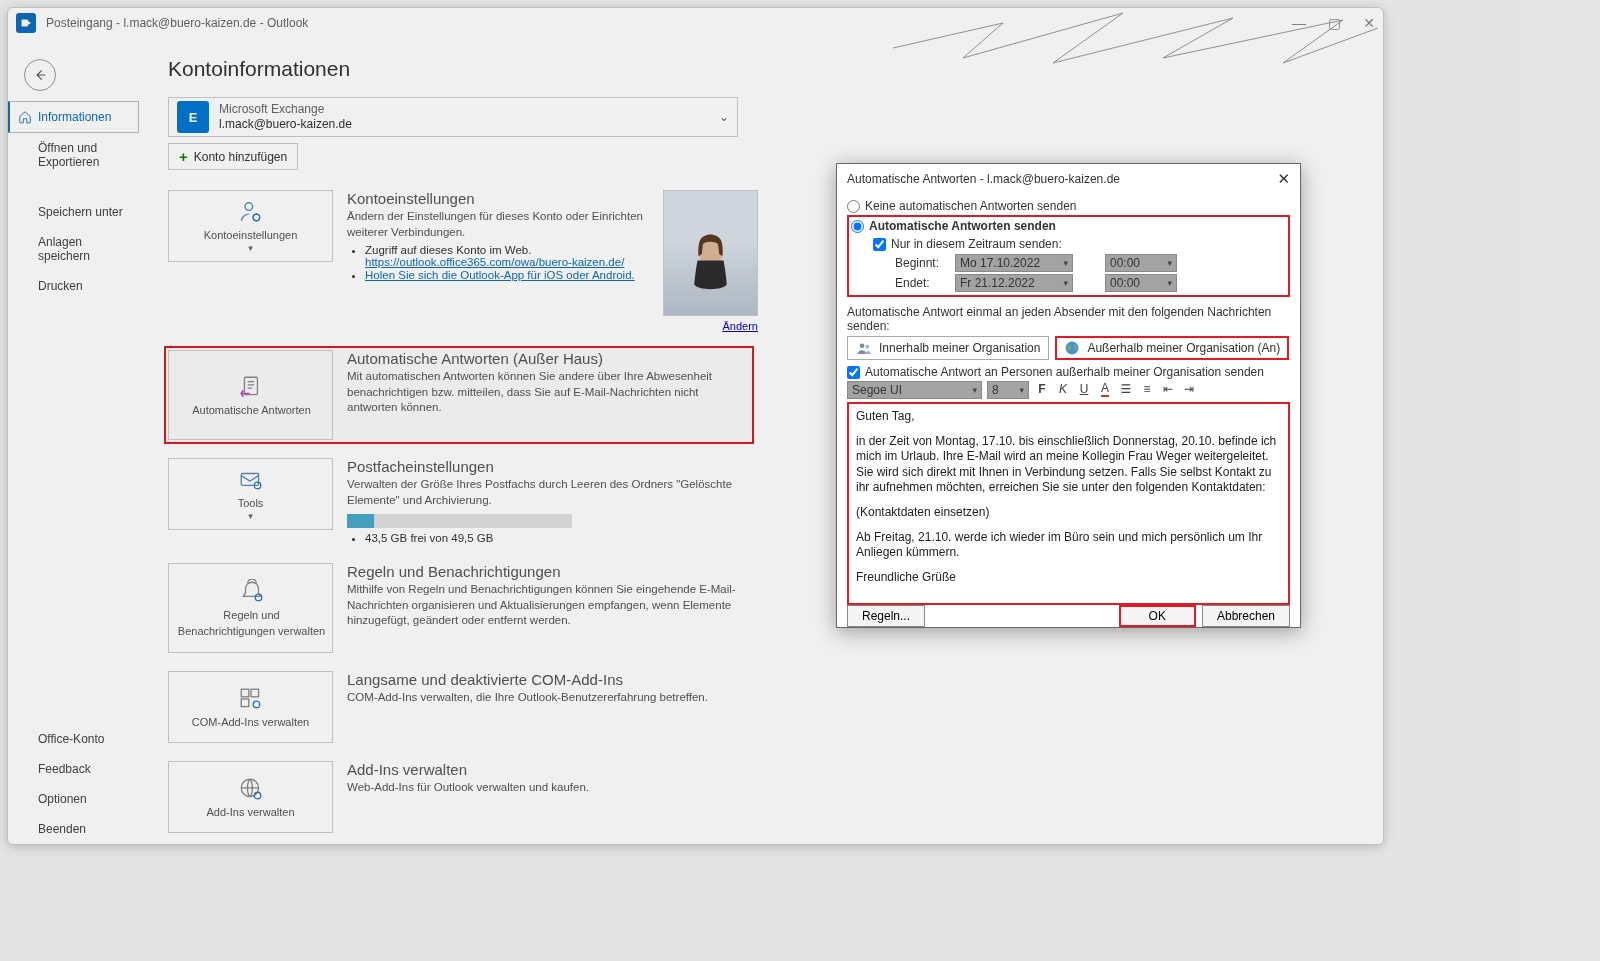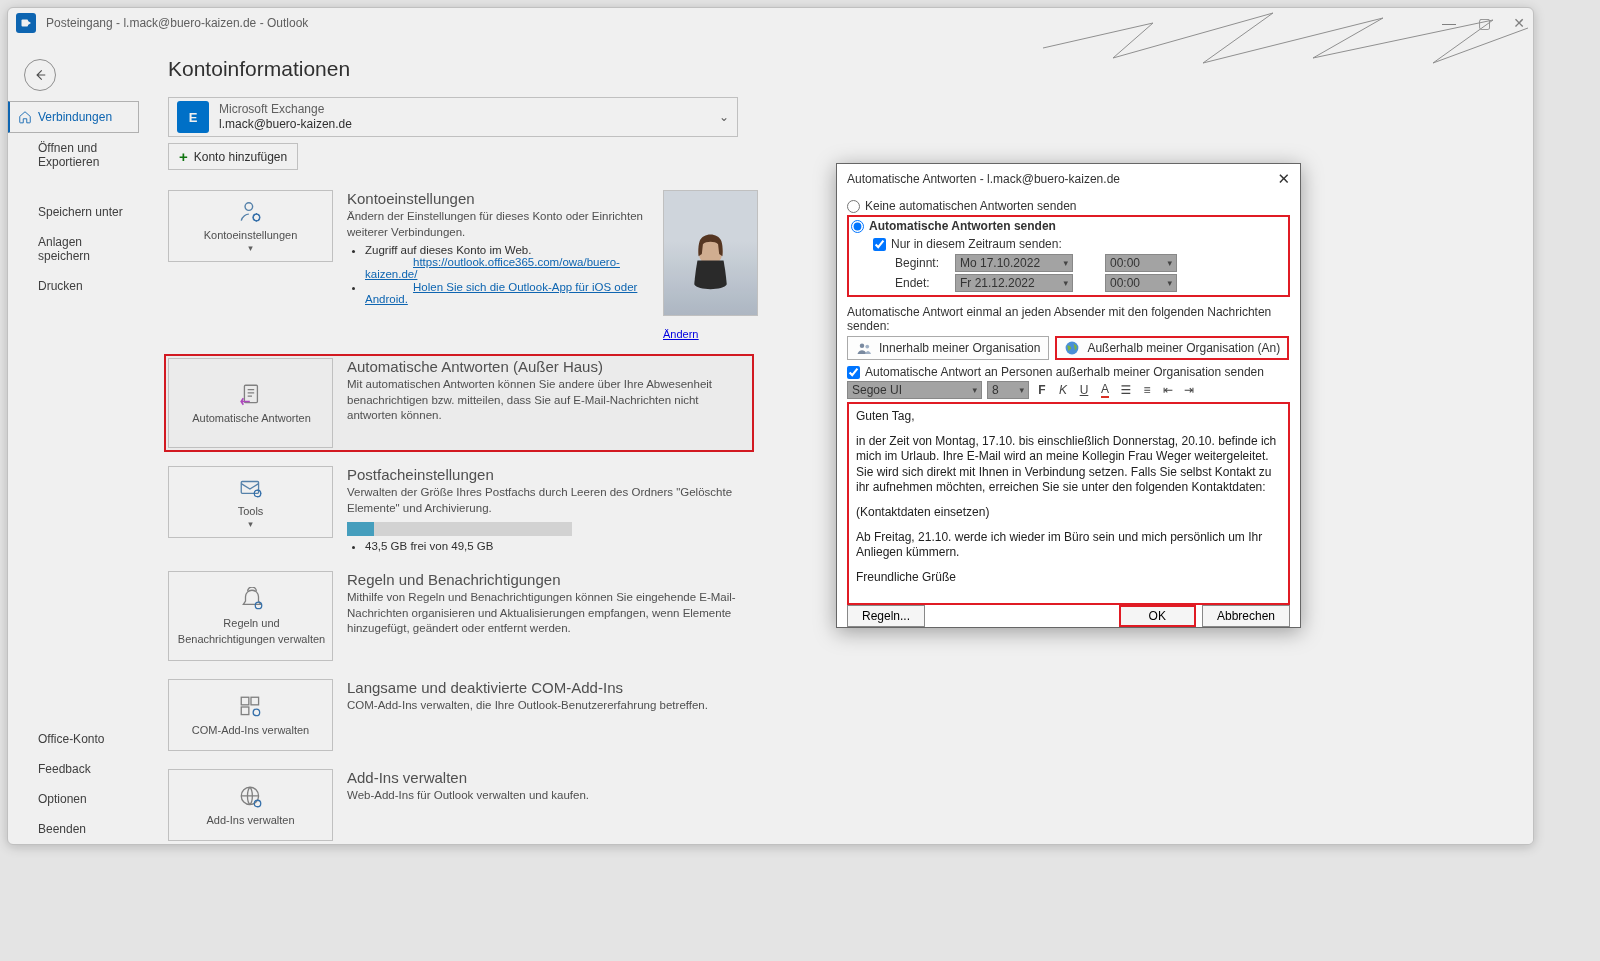--- a/index.html
+++ b/index.html
@@ -1,20 +1,20 @@
 <!DOCTYPE html>
 <html><head>
 <meta charset="utf-8">
 <style>
   * { box-sizing: border-box; margin: 0; padding: 0; font-family: "Segoe UI", sans-serif; }
   body { background:#f3f3f3; width:1600px; height:961px; overflow:hidden; position:relative; font-size:12px; color:#333; }
   
   .overlay { position:absolute; top:0; left:0; width:100%; height:100%; background:rgba(0,0,0,0.06); pointer-events:none; }
 
-  .app { position:relative; width:1527px; height:838px; background:#fff; border:1px solid #ccc; border-radius:6px; margin:7px; box-shadow:0 2px 12px rgba(0,0,0,0.2); overflow:hidden; }
+  .app { position:relative; width:1377px; height:838px; background:#fff; border:1px solid #ccc; border-radius:6px; margin:7px; box-shadow:0 2px 12px rgba(0,0,0,0.2); overflow:hidden; }
   .title-bar { height:29px; display:flex; align-items:center; padding:0 8px; font-size:12px; color:#666; }
   .ol-icon { width:20px; height:20px; background:#0f6cbd; border-radius:3px; margin-right:10px; display:flex; align-items:center; justify-content:center; }
   .ol-icon svg { width:12px; height:12px; }
   .win-ctrls { margin-left:auto; display:flex; gap:22px; font-size:14px; color:#888; }
   .back-btn { width:32px; height:32px; border:1px solid #999; border-radius:50%; display:flex; align-items:center; justify-content:center; margin:22px 0 10px 16px; color:#555; }
   .body-wrap { display:flex; height:calc(100% - 29px); }
   .sidebar { width:130px; padding-top:0; }
   .nav-item { padding:8px 12px 8px 30px; font-size:12px; color:#444; cursor:pointer; position:relative; }
   .nav-item.sel { border:1px solid #bbb; border-left:3px solid #0f6cbd; background:#fff; color:#0f6cbd; margin:0 -1px; padding-left:28px; }
   .nav-item.sel .home-ico { position:absolute; left:8px; top:8px; }
@@ -29,24 +29,24 @@
   .add-acct .plus { color:#107c10; font-size:15px; font-weight:bold; }
   
   .section { display:flex; gap:14px; margin-bottom:10px; padding:4px 0; width:590px; }
   .section .tile { width:165px; height:72px; border:1px solid #ccc; display:flex; flex-direction:column; align-items:center; justify-content:center; gap:4px; text-align:center; font-size:11px; color:#555; padding:4px; flex-shrink:0; }
   .tile.tall { height:90px;padding-left:6px; }
   .tile svg, .tile .ico { width:26px; height:26px; }
   .sec-txt h3 { font-size:15px; font-weight:400; color:#555; margin-bottom:2px; }
   .sec-txt p { font-size:11.5px; color:#555; line-height:1.35; }
   .sec-txt ul { margin:4px 0 0 18px; font-size:11.5px; }
   .sec-txt ul li { margin-bottom:1px; }
-  .sec-txt a { color:#0f6cbd; text-decoration:underline;margin-left:48px; }
+  .sec-txt a { color:#0f6cbd; text-decoration:underline; }
   .photo { width:95px; height:126px; background:linear-gradient(#dce3ea 40%, #b8c2cf); border:1px solid #ccc; margin-left:auto; display:flex; align-items:flex-end; justify-content:center; overflow:hidden; }
   .photo svg { width:65px; }
-  .photo-link { width:95px; margin-left:auto; font-size:11px; color:#0f6cbd; text-decoration:underline; margin-top:12px;}
+  .photo-link { text-align:right; width:95px; margin-left:auto; font-size:11px; color:#0f6cbd; text-decoration:underline; margin-top:4px;}
   .section.hl { border:2px solid #e01b24; padding:2px; margin-left:-4px; }
   .autoreply-bg { background:#fafafa; padding:6px; }
   .quota-bar { width:225px; height:14px; background:#e0e0e0; margin:6px 0 4px; }
   .quota-bar .fill { width:12%; height:100%; background:#4aa8c9; }
   .tile .chevdn { font-size:9px; color:#666; margin-top:-2px; }
   .scribble { position:absolute; top:0; right:0; width:500px; height:60px; pointer-events:none; color:#aaa; }
 
   
   .dialog { position:absolute; top:163px; left:836px; width:465px; height:465px; background:#fff; border:1px solid #666; box-shadow:0 4px 20px rgba(0,0,0,0.35); display:flex; flex-direction:column; font-size:12px; }
   .dlg-title { padding:6px 10px; display:flex; align-items:center; }
@@ -62,21 +62,21 @@
   .dd.date { width:118px; }
   .dd.time { width:72px; }
   .dd .chv { font-size:9px; color:#444; }
   .caption { margin:7px 0 3px; color:#333; }
   .tabbar { display:flex; gap:6px; }
   .tabbtn { border:1px solid #aaa; padding:3px 8px; display:inline-flex; align-items:center; gap:5px; font-size:12px; background:#fdfdfd; }
   .tabbtn .ico-sm { width:18px; height:16px; display:inline-block; }
   .tabbtn.red { border:2px solid #e01b24; padding:2px 7px; }
   .chk-row { display:flex; align-items:center; gap:5px; margin:5px 0 2px; }
   .subradio { display:flex; gap:16px; margin-left:16px; margin-bottom:3px; }
-  .fmt-bar { display:flex; align-items:center; gap:5px; margin-bottom:3px; }
+  .fmt-bar { display:flex; gap:5px; margin-bottom:3px; }
   .fmt-bar .dd.font { width:135px; }
   .fmt-bar .dd.size { width:42px; }
   .fmt-ico { width:16px; height:16px; display:flex; align-items:center; justify-content:center; font-size:12px; color:#444; }
   .msg-area { border:2px solid #e01b24; flex:1; padding:5px 7px; font-size:12px; line-height:1.3; color:#222; overflow:hidden; }
   .msg-area p { margin-bottom:9px; }
   .dlg-foot { padding:0 10px; display:flex; gap:6px; }
   .btn { border:1px solid #888; padding:3px 14px; background:#f5f5f5; font-size:12px; }
   .btn.red { border:2px solid #e01b24; padding:2px 28px; }
   .spacer { flex:1; }
 </style>
@@ -105,21 +105,21 @@
     <div class="sidebar">
       <div class="back-btn">
         <svg width="14" height="14" viewBox="0 0 24 24" fill="none" stroke="#555" stroke-width="2">
             <path d="M15 4l-8 8 8 8M7 12h14"></path>
           </svg>
       </div>
       <div class="nav-item sel">
         <svg class="home-ico" width="14" height="14" viewBox="0 0 24 24" fill="none" stroke="#0f6cbd" stroke-width="1.5">
             <path d="M3 11l9-8 9 8v10a1 1 0 01-1 1h-5v-7h-6v7H4a1 1 0 01-1-1z"></path>
           </svg>
-        <span>Verbindungen</span>
+        <span>Informationen</span>
       </div>
       <div class="nav-item">
         <span>Öffnen und</span><br>
         <span>Exportieren</span>
       </div>
       <div class="nav-sep"></div>
       <div class="nav-item">Speichern unter</div>
       <div class="nav-item">
         <span>Anlagen</span><br>
         <span>speichern</span>

